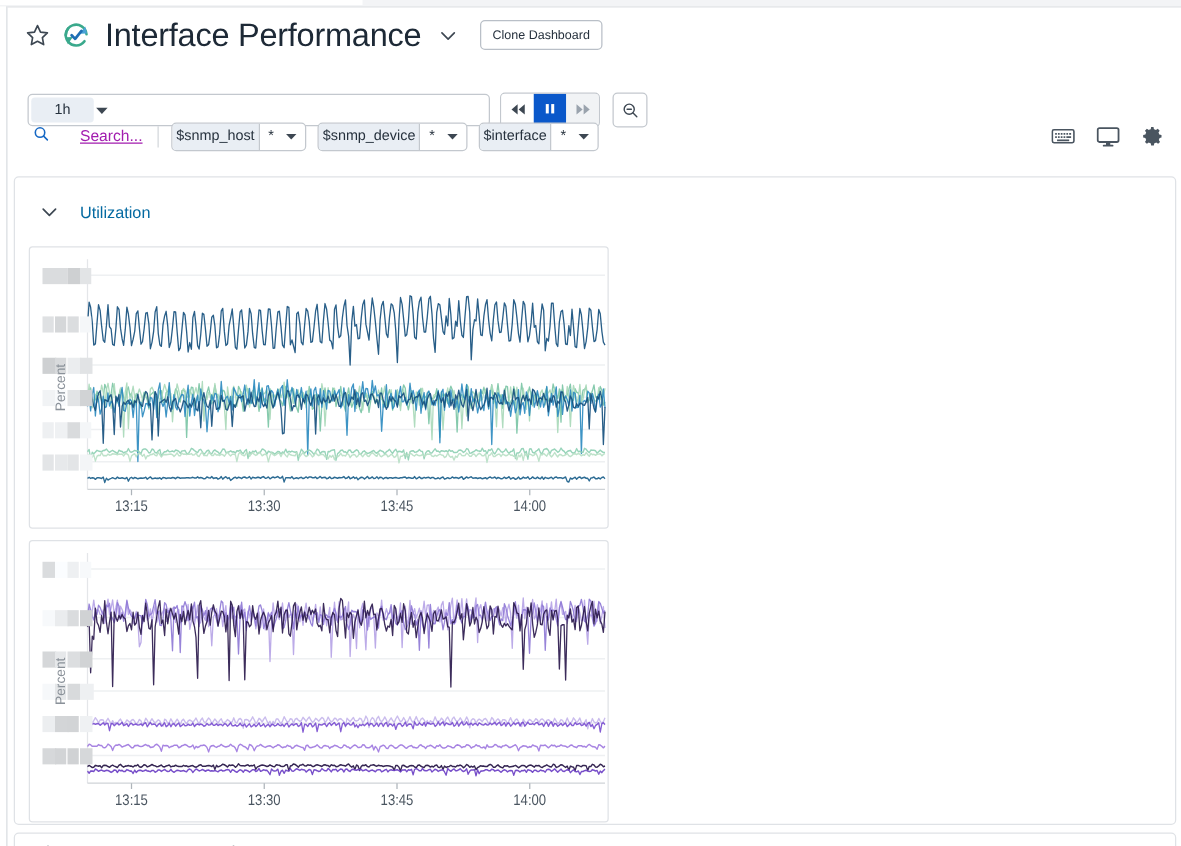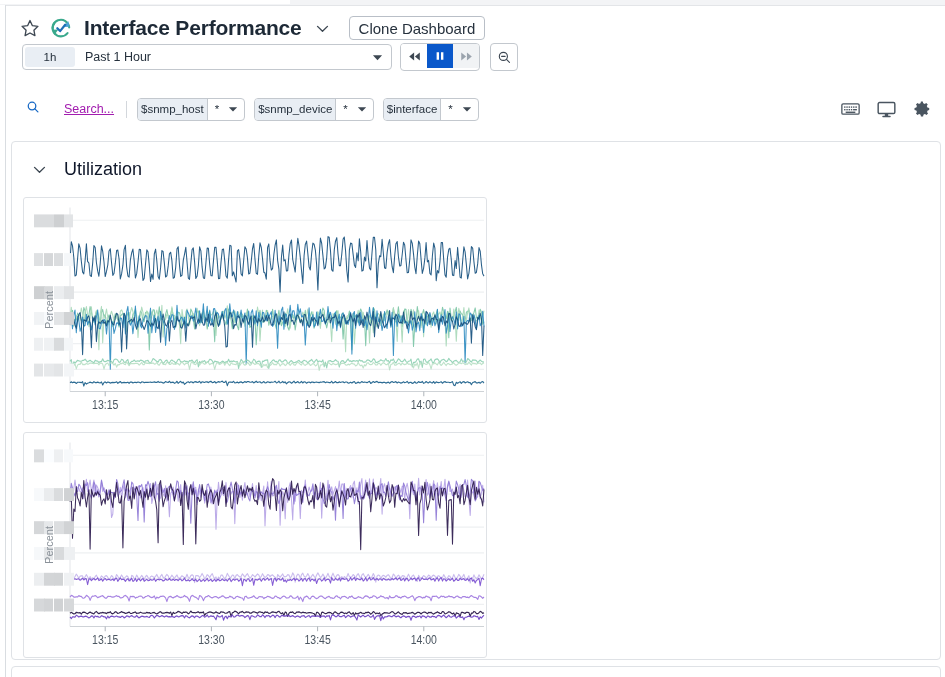--- a/index.html
+++ b/index.html
@@ -16,29 +16,29 @@
   .top-edge{position:absolute;left:0;top:0;width:945px;height:5px;background:#f3f4f6;border-bottom:1px solid #e3e5e8;}
   .top-edge .inner{position:absolute;left:0;top:0;width:290px;height:4px;background:#ffffff;}
 
   
   .left-rail{position:absolute;left:0;top:5px;width:5px;height:672px;background:#ffffff;border-right:1px solid #d9dde1;}
 
   
   .header{position:absolute;left:6px;top:6px;width:939px;height:44px;display:flex;align-items:center;padding-left:12px;box-sizing:border-box;}
   .star-icon{width:24px;height:24px;flex:0 0 24px;display:flex;align-items:center;justify-content:center;cursor:pointer;}
   .dash-icon{width:26px;height:26px;flex:0 0 26px;margin-left:6px;display:flex;align-items:center;justify-content:center;}
-  .page-title{font-size:21px;font-weight:700;letter-spacing:-.2px;color:#1d2936;margin-left:10px;white-space:nowrap;}
+  .page-title{font-size:26px;font-weight:400;letter-spacing:-.2px;color:#1d2936;margin-left:10px;white-space:nowrap;}
   .title-caret{margin-left:11px;width:20px;height:20px;display:flex;align-items:center;justify-content:center;cursor:pointer;}
   .clone-btn{
     margin-left:16px;height:24px;padding:0 9px;border:1px solid #b9bfc7;border-radius:4px;background:#ffffff;
-    font-size:15px;color:#26313d;display:flex;align-items:center;cursor:pointer;white-space:nowrap;font-family:inherit;
-  }
-
-  
-  .timebar{position:absolute;left:6px;top:40px;width:939px;height:34px;display:flex;align-items:center;padding-left:16px;box-sizing:border-box;}
+    font-size:10px;color:#26313d;display:flex;align-items:center;cursor:pointer;white-space:nowrap;font-family:inherit;
+  }
+
+  
+  .timebar{position:absolute;left:6px;top:71px;width:939px;height:34px;display:flex;align-items:center;padding-left:16px;box-sizing:border-box;}
   .time-select{
     width:370px;height:26px;border:1px solid #c3c8ce;border-radius:4px;background:#ffffff;
     display:flex;align-items:center;box-sizing:border-box;cursor:pointer;position:relative;
   }
   .time-chip{
     margin:2px 0 2px 2px;height:20px;min-width:34px;padding:0 8px;background:#e9eef4;border-radius:3px;
     display:flex;align-items:center;justify-content:center;font-size:11.5px;color:#26313d;
   }
   .time-text{margin-left:10px;font-size:12.5px;color:#26313d;flex:1;}
   .time-caret{margin-right:8px;width:12px;height:12px;display:flex;align-items:center;justify-content:center;}
@@ -61,21 +61,21 @@
   .fb-right{margin-left:auto;display:flex;align-items:center;gap:17px;padding-right:14px;}
   .fb-right .ic{cursor:pointer;display:flex;align-items:center;justify-content:center;}
 
   
   .card{
     position:absolute;left:11px;top:141px;width:930px;height:519px;
     background:#ffffff;border:1px solid #dfe2e6;border-radius:4px;box-sizing:border-box;overflow:hidden;
   }
   .section-head{height:55px;display:flex;align-items:center;padding-left:16px;box-sizing:border-box;}
   .sec-caret{width:22px;height:22px;display:flex;align-items:center;justify-content:center;cursor:pointer;}
-  .sec-title{margin-left:14px;font-size:18px;color:#0f172a;font-weight:400;}
+  .sec-title{margin-left:14px;font-size:13px;color:#0369a1;font-weight:400;}
 
   .grid{padding:0 11px;box-sizing:border-box;display:flex;flex-wrap:wrap;gap:9px;}
   .panel{
     width:464px;height:226px;border:1px solid #dfe2e6;border-radius:3px;background:#fff;box-sizing:border-box;
     display:flex;flex-direction:column;overflow:hidden;position:relative;
   }
   .panel-title{height:33px;display:flex;align-items:center;padding-left:11px;font-size:13.5px;color:#1d2936;border-bottom:1px solid #eceef0;box-sizing:border-box;}
   .panel-body{flex:1;position:relative;overflow:hidden;text-decoration:underline;}
   .panel-body svg{display:block;width:100%;height:100%;}
   .ylabel{
@@ -120,21 +120,20 @@
       <svg width="17" height="17" viewBox="0 0 24 24" fill="none" stroke="#3d4752" stroke-width="1.9" stroke-linecap="round" stroke-linejoin="round">
           <polyline points="5,9 12,16 19,9"></polyline>
         </svg>
     </span>
     <button class="clone-btn">Clone Dashboard</button>
   </div>
 
   <div class="timebar">
     <div class="time-select">
       <span class="time-chip">1h</span>
-      <span class="time-text">Past 1 Hour</span>
       <span class="time-caret">
         <svg width="11" height="11" viewBox="0 0 12 12">
             <polygon points="1,3.5 11,3.5 6,9" fill="#3d4752"></polygon>
           </svg>
       </span>
     </div>
 
     <div class="transport">
       <span class="tbtn">
         <svg width="13" height="13" viewBox="0 0 16 16">

